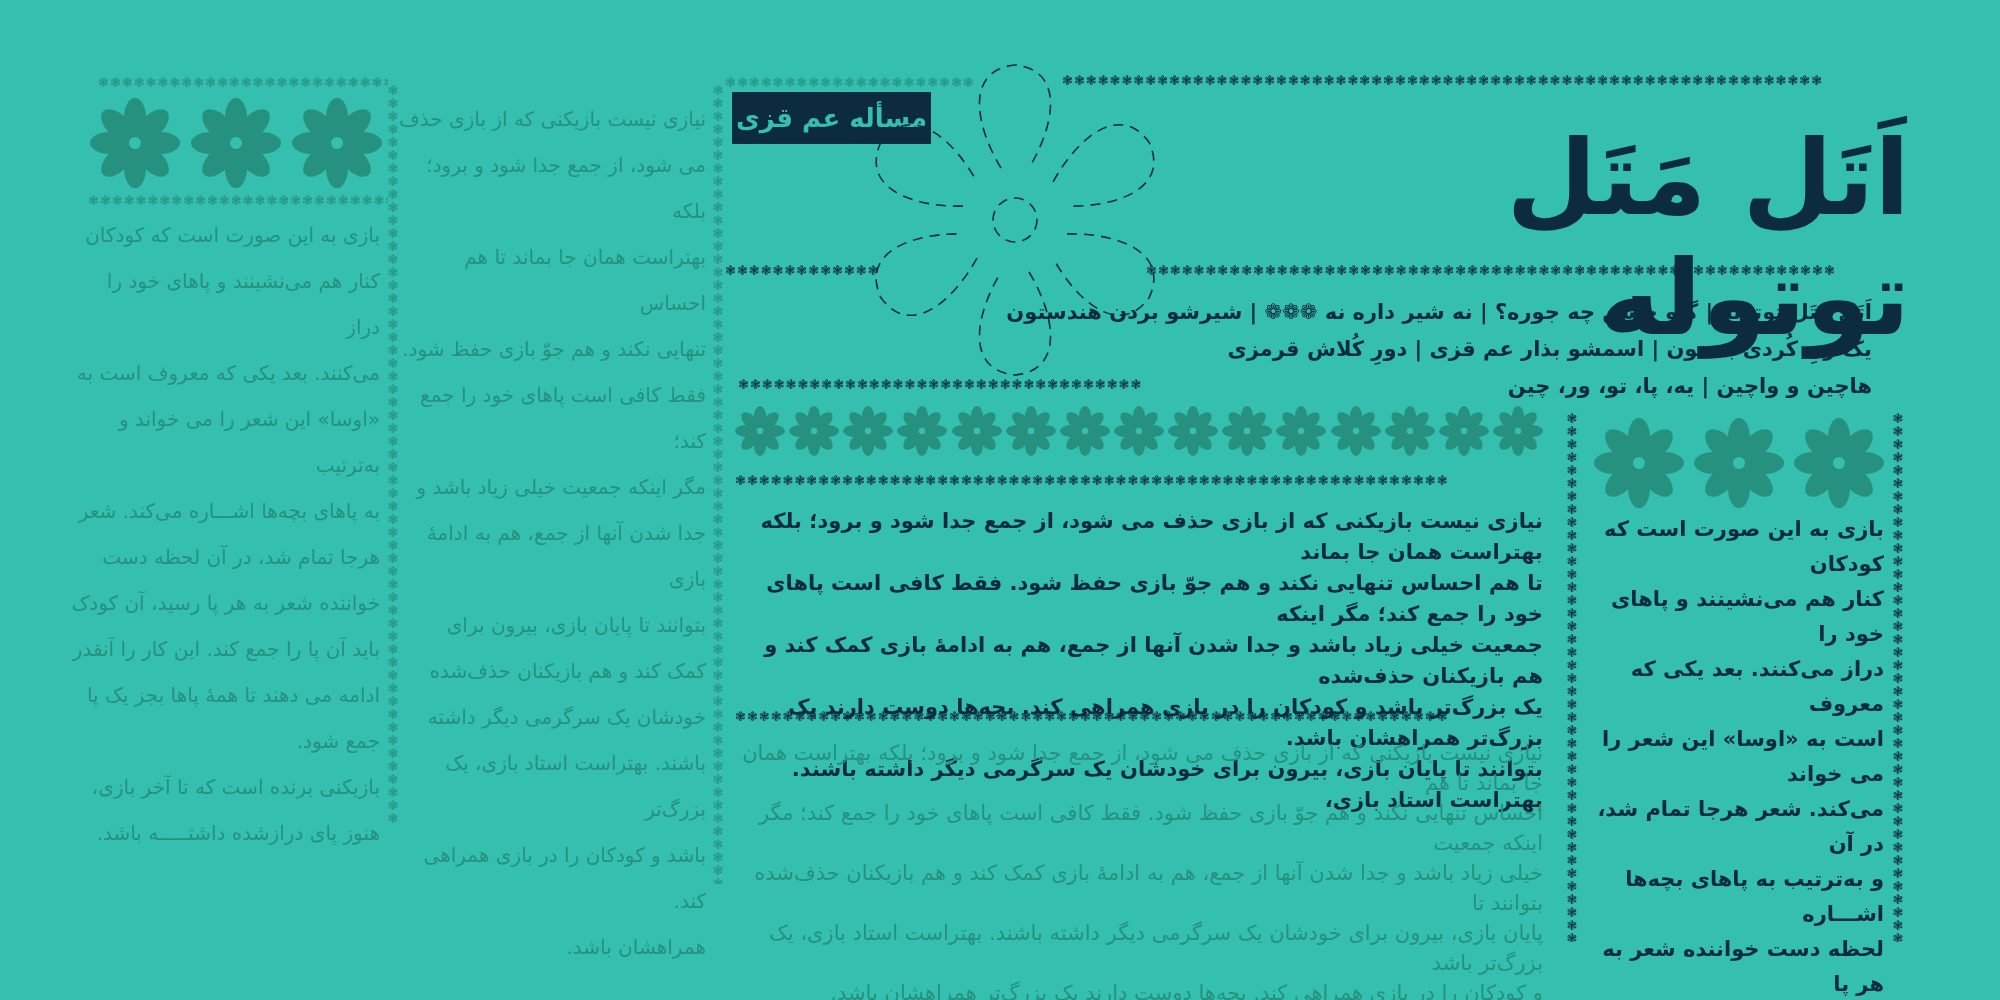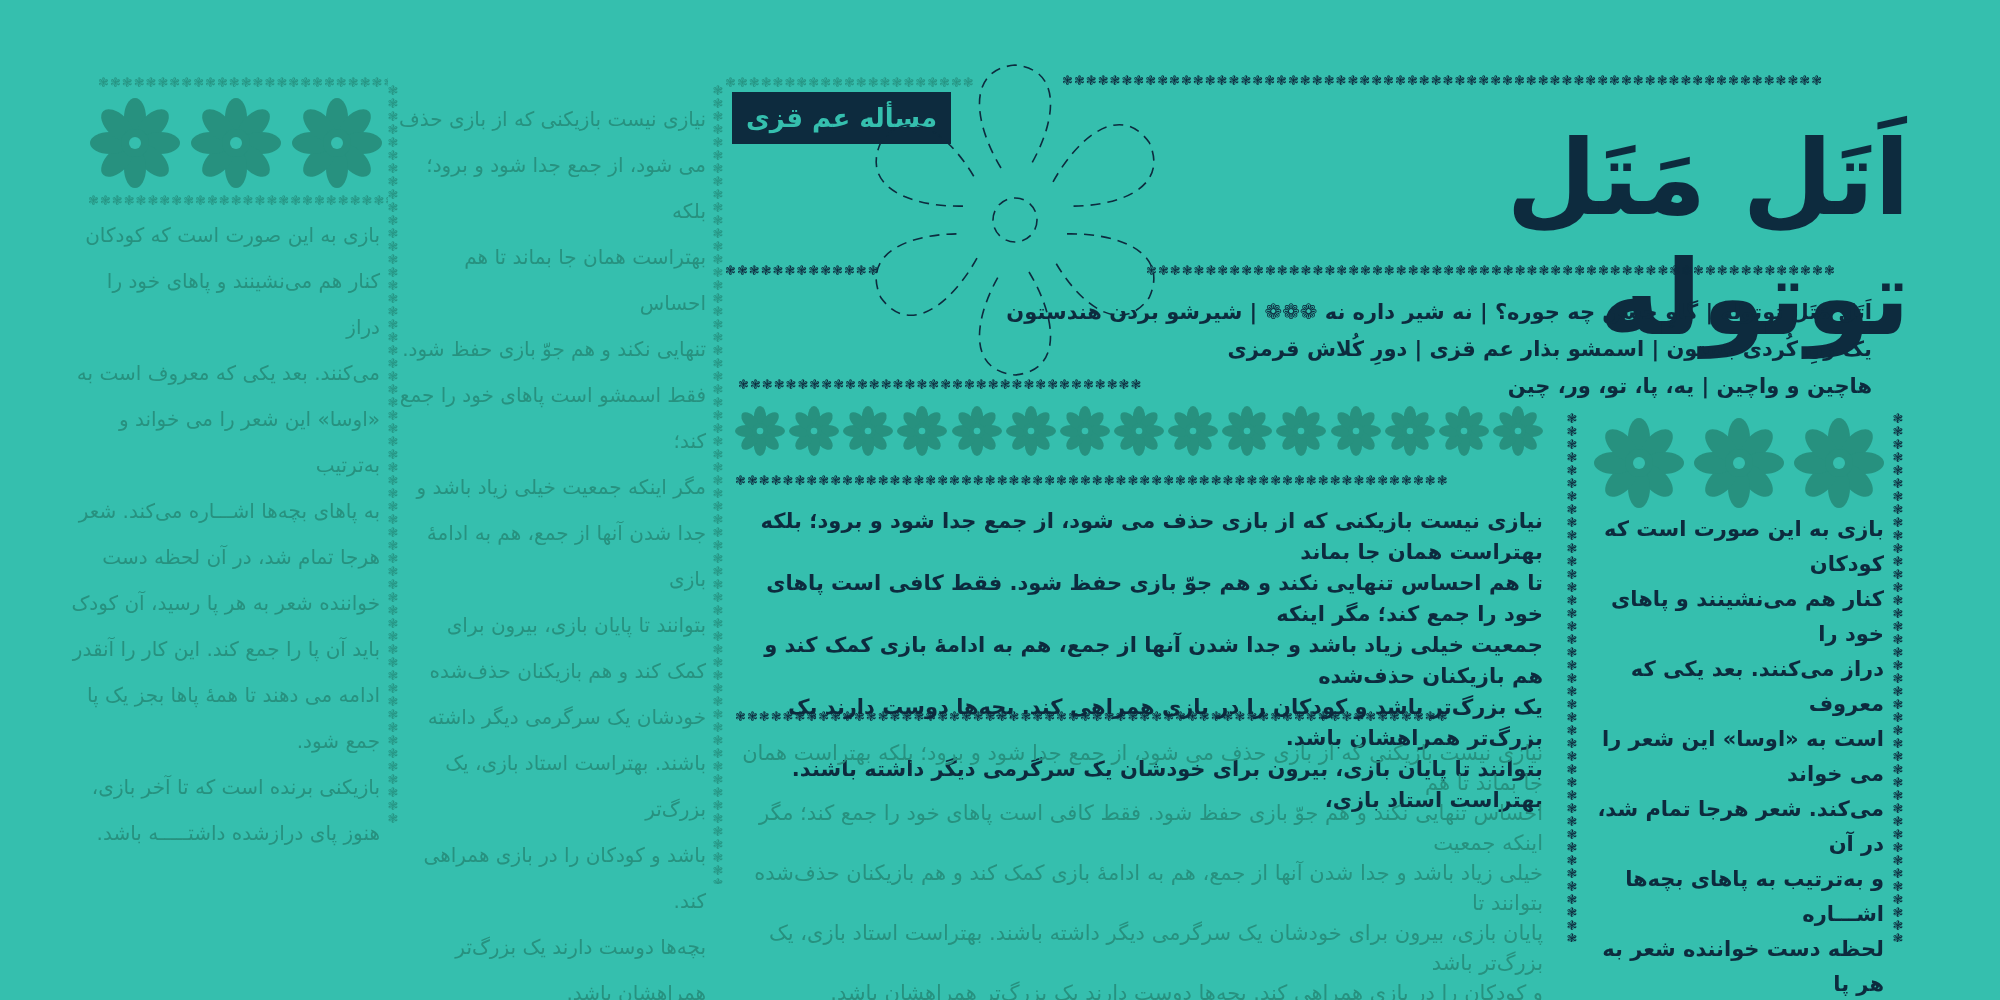--- a/index.html
+++ b/index.html
@@ -8,21 +8,21 @@
   .rtl{direction:rtl;text-align:right;}
   .dark{color:#0d2b3e;}
   .faint{color:#27917f;}
   .hrule{position:absolute;height:14px;overflow:hidden;white-space:nowrap;font-size:13px;line-height:14px;letter-spacing:1px;}
   .vrule{position:absolute;width:14px;overflow:hidden;font-size:13px;line-height:13px;text-align:center;word-break:break-all;}
   .rule-dark{color:#0d2b3e;}
   .rule-faint{color:#279584;}
   .flower-row{position:absolute;display:flex;justify-content:space-between;}
   .flower svg{display:block;}
   .title{font-family:"DejaVu Sans",sans-serif;font-weight:bold;font-size:104px;line-height:120px;letter-spacing:-2px;}
-  .badge{background:#0d2b3e;color:#35bfae;font-weight:bold;font-size:26px;line-height:52px;padding:0 14px;}
+  .badge{background:#0d2b3e;color:#35bfae;font-weight:bold;font-size:26px;line-height:52px;padding:0 4px;}
   .lines p{margin:0;}
   .body-dark{font-size:21px;line-height:31px;font-weight:bold;}
   .body-faint{font-size:21px;line-height:30px;}
   .col-faint{font-size:20px;line-height:46px;}
 </style>
 </head>
 <body>
 
 <svg width="0" height="0" style="position:absolute">
   <defs>
@@ -77,29 +77,28 @@
   <p>بازیکنی برنده است که تا آخر بازی،</p>
   <p>هنوز پای درازشده داشتـــــه باشد.</p>
 </div>
 
 <div class="vrule rule-faint" style="left:711px;top:84px;height:800px;">❃❃❃❃❃❃❃❃❃❃❃❃❃❃❃❃❃❃❃❃❃❃❃❃❃❃❃❃❃❃❃❃❃❃❃❃❃❃❃❃❃❃❃❃❃❃❃❃❃❃❃❃❃❃❃❃❃❃❃❃❃❃</div>
 <div class="abs rtl faint col-faint lines" style="left:398px;top:96px;width:308px;">
   <p>نیازی نیست بازیکنی که از بازی حذف</p>
   <p>می شود، از جمع جدا شود و برود؛ بلکه</p>
   <p>بهتراست همان جا بماند تا هم احساس</p>
   <p>تنهایی نکند و هم جوّ بازی حفظ شود.</p>
-  <p>فقط اسمشو است پاهای خود را جمع کند؛</p>
+  <p>فقط کافی است پاهای خود را جمع کند؛</p>
   <p>مگر اینکه جمعیت خیلی زیاد باشد و</p>
   <p>جدا شدن آنها از جمع، هم به ادامهٔ بازی</p>
   <p>بتوانند تا پایان بازی، بیرون برای</p>
   <p>کمک کند و هم بازیکنان حذف‌شده</p>
   <p>خودشان یک سرگرمی دیگر داشته</p>
   <p>باشند. بهتراست استاد بازی، یک بزرگ‌تر</p>
   <p>باشد و کودکان را در بازی همراهی کند.</p>
-  <p>بچه‌ها دوست دارند یک بزرگ‌تر</p>
   <p>همراهشان باشد.</p>
 </div>
 
 <div class="hrule rule-faint" style="left:725px;top:76px;width:260px;">❃❃❃❃❃❃❃❃❃❃❃❃❃❃❃❃❃❃❃❃❃</div>
 <div class="abs badge" style="left:732px;top:92px;direction:rtl;">مسأله عم قزی</div>
 
 <div class="hrule rule-dark" style="left:1062px;top:74px;width:856px;">❃❃❃❃❃❃❃❃❃❃❃❃❃❃❃❃❃❃❃❃❃❃❃❃❃❃❃❃❃❃❃❃❃❃❃❃❃❃❃❃❃❃❃❃❃❃❃❃❃❃❃❃❃❃❃❃❃❃❃❃❃❃❃❃</div>
 <div class="abs rtl dark title" style="left:1180px;top:118px;width:730px;">اَتَل مَتَل توتوله</div>
 
 <div class="hrule rule-dark" style="left:725px;top:264px;width:170px;">❃❃❃❃❃❃❃❃❃❃❃❃❃</div>

